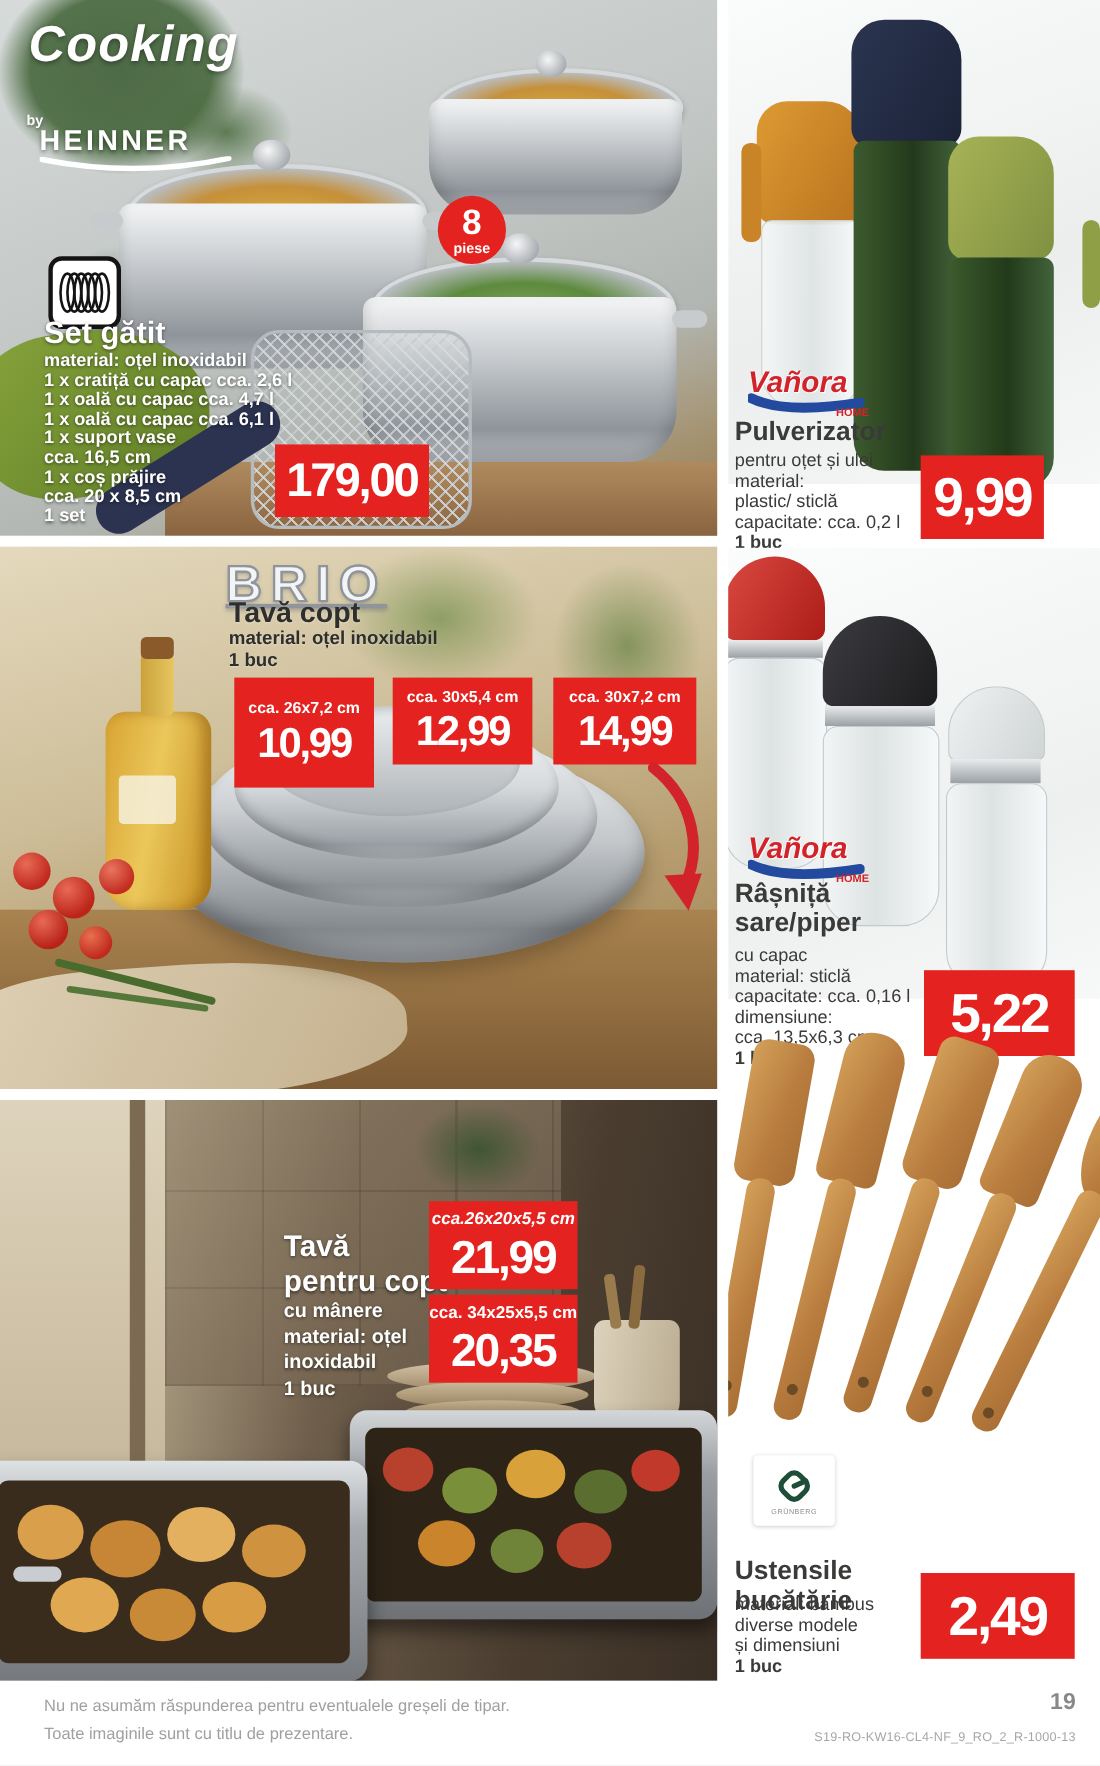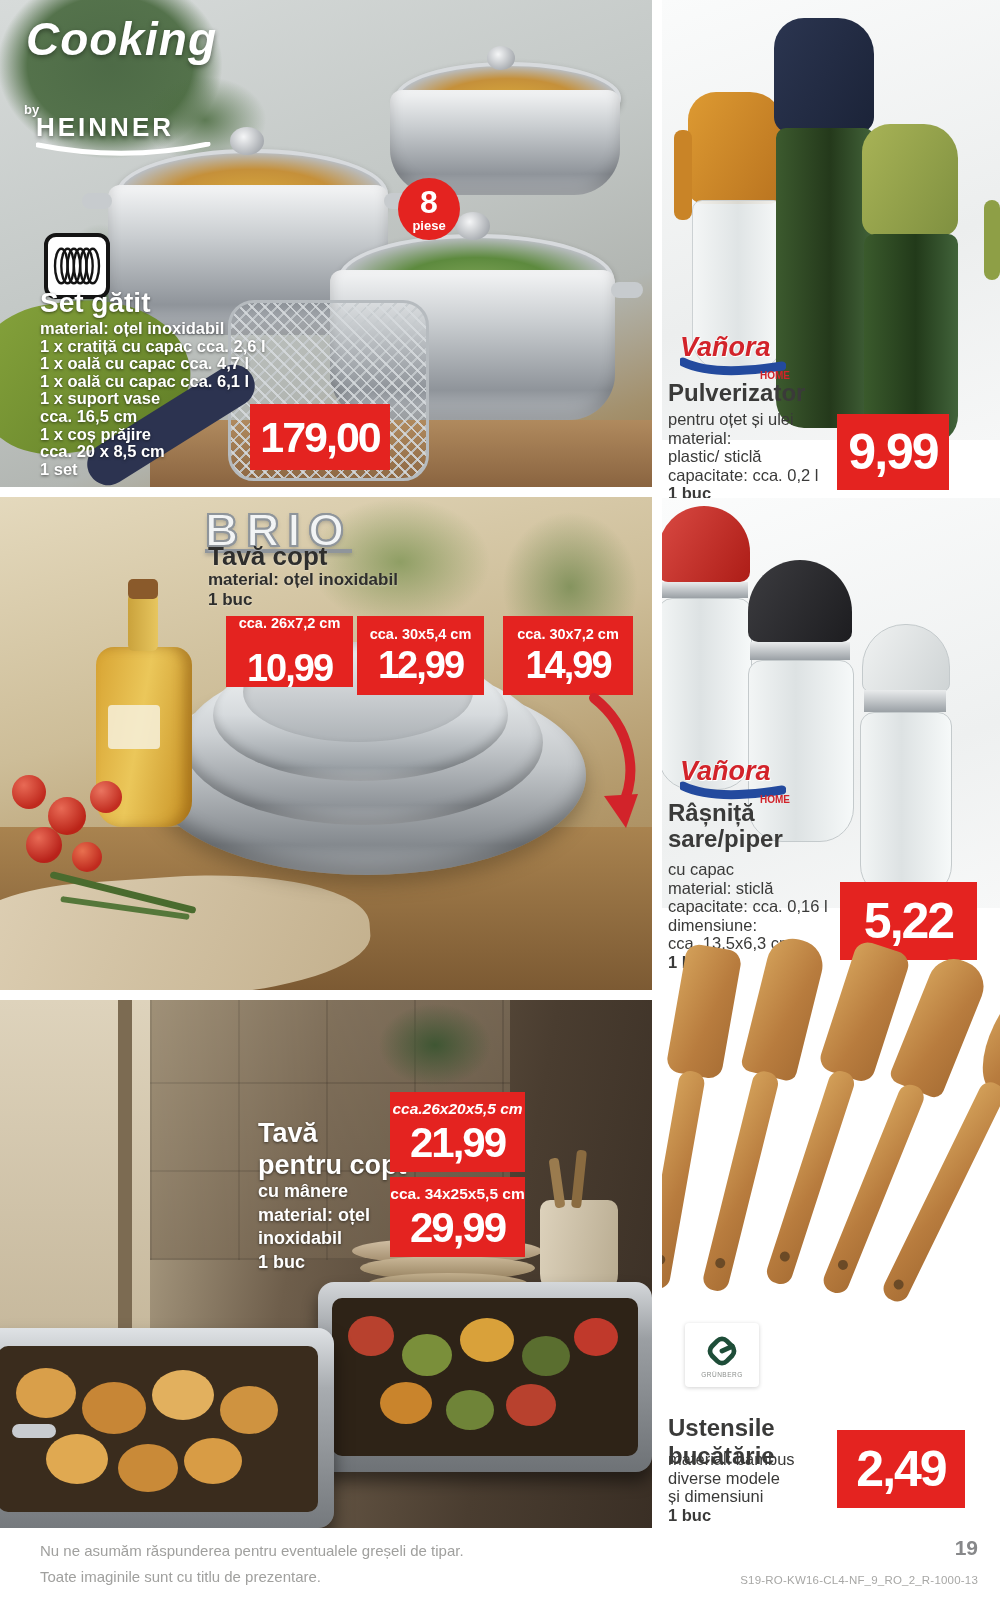--- a/index.html
+++ b/index.html
@@ -170,21 +170,21 @@
     <div class="abs" style="left:72px;top:345px;width:30px;height:30px;border-radius:50%;background:radial-gradient(circle at 35% 30%,#e8704f,#c02a1e 70%);"></div>
 
     <div class="abs" style="left:48px;top:392px;width:150px;height:7px;background:#4a6b2e;border-radius:4px;transform:rotate(14deg);"></div>
     <div class="abs" style="left:60px;top:408px;width:130px;height:6px;background:#55773a;border-radius:4px;transform:rotate(8deg);"></div>
 
     <div class="abs brio" style="left:205px;top:6px;">BRIO</div>
     <div class="abs dk" style="left:208px;top:44px;font-weight:800;font-size:26px;">Tavă copt</div>
     <div class="abs dk" style="left:208px;top:73px;font-weight:600;font-size:17px;">material: oțel inoxidabil</div>
     <div class="abs dk" style="left:208px;top:93px;font-weight:800;font-size:17px;">1 buc</div>
 
-    <div class="abs price-tag" style="left:226px;top:119px;width:127px;height:71px;justify-content:space-between;">
+    <div class="abs price-tag" style="left:213px;top:119px;width:127px;height:100px;">
       <div class="size-label" style="font-size:14.5px;margin-bottom:4px;">cca. 26x7,2 cm</div>
       <div class="price-num" style="font-size:38px;">10,99</div>
     </div>
     <div class="abs price-tag" style="left:357px;top:119px;width:127px;height:79px;">
       <div class="size-label" style="font-size:14.5px;margin-bottom:4px;">cca. 30x5,4 cm</div>
       <div class="price-num" style="font-size:38px;">12,99</div>
     </div>
     <div class="abs price-tag" style="left:503px;top:119px;width:130px;height:79px;">
       <div class="size-label" style="font-size:14.5px;margin-bottom:4px;">cca. 30x7,2 cm</div>
       <div class="price-num" style="font-size:38px;">14,99</div>
@@ -251,21 +251,21 @@
       <div>inoxidabil</div>
       <div style="font-weight:800;">1 buc</div>
     </div>
 
     <div class="abs price-tag" style="left:390px;top:92px;width:135px;height:80px;">
       <div class="size-label" style="font-size:15.5px;margin-bottom:4px;font-style:italic;">cca.26x20x5,5 cm</div>
       <div class="price-num" style="font-size:42px;">21,99</div>
     </div>
     <div class="abs price-tag" style="left:390px;top:177px;width:135px;height:80px;">
       <div class="size-label" style="font-size:15.5px;margin-bottom:4px;">cca. 34x25x5,5 cm</div>
-      <div class="price-num" style="font-size:42px;">29,99</div>
+      <div class="price-num" style="font-size:42px;">20,35</div>
     </div>
   </div>
 
   <div class="photo" style="left:662px;top:0;width:338px;height:1528px;background:#ffffff;">
 
     <div class="abs" style="left:0;top:0;width:338px;height:440px;background:linear-gradient(160deg,#fafbfb 0%,#eceeee 60%,#f6f7f7 100%);">
 
       <div class="abs" style="left:26px;top:92px;width:96px;height:112px;border-radius:28px 34px 16px 16px;background:linear-gradient(120deg,#dd9a32,#b9731f);"></div>
       <div class="abs" style="left:12px;top:130px;width:18px;height:90px;border-radius:8px;background:#c98427;"></div>
       <div class="abs" style="left:30px;top:200px;width:90px;height:170px;border-radius:10px 10px 34px 34px;background:linear-gradient(90deg,rgba(244,246,246,.95),rgba(222,227,228,.9) 50%,rgba(248,250,250,.95));border:1px solid #ccd1d3;"></div>
@@ -381,21 +381,21 @@
     <div class="abs rtitle" style="left:6px;top:1414px;line-height:1.18;">
       <div>Ustensile</div>
       <div>bucătărie</div>
     </div>
     <div class="abs" style="left:6px;top:1450px;width:180px;">
       <div class="rline">material: bambus</div>
       <div class="rline">diverse modele</div>
       <div class="rline">și dimensiuni</div>
       <div class="rline b">1 buc</div>
     </div>
-    <div class="abs price-tag" style="left:175px;top:1430px;width:128px;height:78px;">
+    <div class="abs price-tag" style="left:175px;top:1430px;width:140px;height:78px;">
       <div class="price-num" style="font-size:50px;">2,49</div>
     </div>
   </div>
 
   <div class="abs" style="left:0;top:1528px;width:1000px;height:77px;background:#fff;">
     <div class="abs footer-text" style="left:40px;top:10px;">
       <div>Nu ne asumăm răspunderea pentru eventualele greșeli de tipar.</div>
       <div>Toate imaginile sunt cu titlu de prezentare.</div>
     </div>
     <div class="abs page-num" style="right:22px;top:8px;">19</div>

